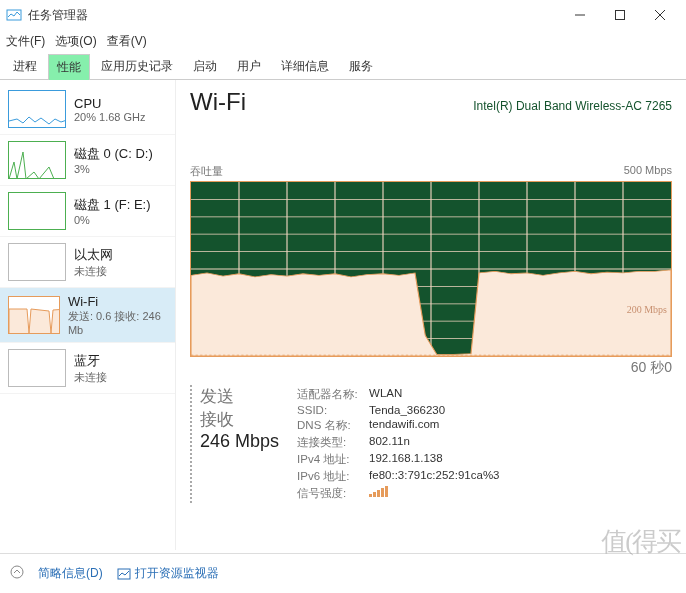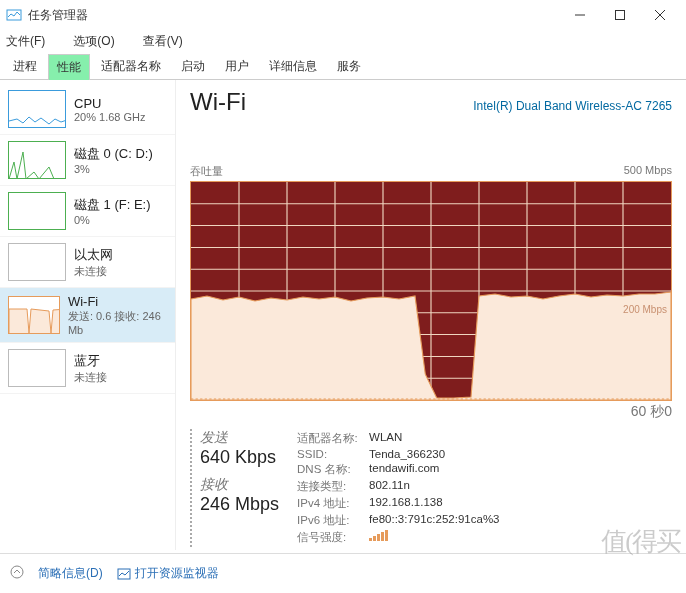--- a/index.html
+++ b/index.html
@@ -2,43 +2,43 @@
 <html><head>
 <meta charset="utf-8">
 <style>
   * { box-sizing: border-box; margin: 0; padding: 0; }
   body { font-family: "Microsoft YaHei", "Segoe UI", sans-serif; font-size: 12px; color: #333; background: #fff; width: 686px; height: 593px; overflow: hidden; position: relative; }
   .titlebar { height: 30px; display: flex; align-items: center; padding: 0 6px; }
   .titlebar .icon { width: 16px; height: 16px; margin-right: 6px; }
   .titlebar .title { flex: 1; font-size: 12px; }
   .winbtns { display: flex; }
   .winbtn { width: 40px; height: 30px; display: flex; align-items: center; justify-content: center; }
-  .menubar { height: 22px; display: flex; align-items: center; padding: 0 6px; gap: 28px; font-size: 12px; }
+  .menubar { height: 22px; display: flex; align-items: center; padding: 0 6px; gap: 10px; font-size: 12px; }
   .tabbar { height: 28px; display: flex; align-items: flex-end; border-bottom: 1px solid #ccc; padding: 0 4px; gap: 2px; }
   .tab { padding: 4px 8px; border: 1px solid transparent; border-bottom: none; font-size: 12px; cursor: default; }
   .tab.active { border-color: #ccc; background: #86efac; position: relative; top: 1px; }
   .content { display: flex; height: 470px; }
   .sidebar { width: 176px; overflow-y: auto; border-right: 1px solid #eee; padding: 4px 0; }
   .sb-item { display: flex; align-items: center; padding: 6px 8px; gap: 8px; border-bottom: 1px solid #f3f3f3; cursor: default; }
   .sb-item.selected { background: #d8ecf7; }
   .sb-thumb { width: 58px; height: 38px; border: 1px solid; background: #fff; position: relative; overflow: hidden; }
   .sb-text .t1 { font-size: 13px; color: #222; }
   .sb-text .t2 { font-size: 11px; color: #666; }
   .main { flex: 1; padding: 8px 14px; position: relative; }
   .main-head { display: flex; align-items: baseline; justify-content: space-between; margin-bottom: 4px; }
   .main-title { font-size: 24px; font-weight: 400; color: #222; }
-  .adapter { font-size: 12px; color: #0369a1; }
+  .adapter { font-size: 12px; color: #14532d; }
   .chart-labels { display: flex; justify-content: space-between; font-size: 11px; color: #777; margin-top: 48px; }
-  .chart { height: 220px; border: 1px solid #e69b5b; background: #7f1d1d; position: relative; margin: 2px 0; }
+  .chart { height: 176px; border: 1px solid #e69b5b; background: #14532d; position: relative; margin: 2px 0; font-family: Liberation Serif, serif; }
   .chart-grid line { stroke: #f0d6c0; stroke-width: 1; }
   .chart-area { fill: #fbe9da; stroke: #e69b5b; stroke-width: 1; }
   .xlabels { display: flex; justify-content: flex-end; font-size: 14px; color: #777; margin-bottom: 8px; }
   .stats { display: flex; gap: 18px; }
   .stats-left { border-left: 2px dotted #aaa; padding-left: 8px; }
-  .stat-label { font-size: 14px; color: #777; font-style: italic; }
+  .stat-label { font-size: 17px; color: #777; }
   .stat-value { font-size: 18px; color: #222; margin-bottom: 8px; }
   .details { font-size: 11.5px; color: #555; }
   .details .row { display: flex; margin: 2px 0; }
   .details .k { width: 72px; color: #777; }
   .details .v { color: #333; }
   .signal { display: inline-flex; gap: 1px; align-items: flex-end; }
   .signal i { width: 3px; background: #e69b5b; display: block; }
   .footer { position: absolute; bottom: 0; left: 0; right: 0; height: 40px; border-top: 1px solid #ddd; display: flex; align-items: center; padding: 0 10px; gap: 14px; font-size: 12px; }
   .footer .link { color: #2b6fb6; cursor: pointer; display: flex; align-items: center; gap: 4px; }
   .watermark { position: absolute; right: 6px; bottom: 34px; opacity: 0.25; font-size: 26px; font-family: serif; letter-spacing: -2px; display: flex; align-items: center; }
@@ -75,21 +75,21 @@
 
 <div class="menubar">
   <span>文件(F)</span>
   <span>选项(O)</span>
   <span>查看(V)</span>
 </div>
 
 <div class="tabbar">
   <div class="tab">进程</div>
   <div class="tab active">性能</div>
-  <div class="tab">适配器名称</div>
+  <div class="tab">应用历史记录</div>
   <div class="tab">启动</div>
   <div class="tab">用户</div>
   <div class="tab">详细信息</div>
   <div class="tab">服务</div>
 </div>
 
 <div class="content">
   <div class="sidebar">
 
     <div class="sb-item">
@@ -192,21 +192,20 @@
       <div class="ref200" style="top:122px">200 Mbps</div>
     </div>
     <div class="xlabels">
       <span>60 秒</span>
       <span>0</span>
     </div>
 
     <div class="stats">
       <div class="stats-left">
         <div class="stat-label">发送</div>
-        <div class="stat-value">640 Kbps</div>
         <div class="stat-label">接收</div>
         <div class="stat-value">246 Mbps</div>
       </div>
       <div class="details">
         <div class="row">
             <span class="k">适配器名称:</span>
             <span class="v">WLAN</span>
           </div>
         <div class="row">
             <span class="k">SSID:</span>

